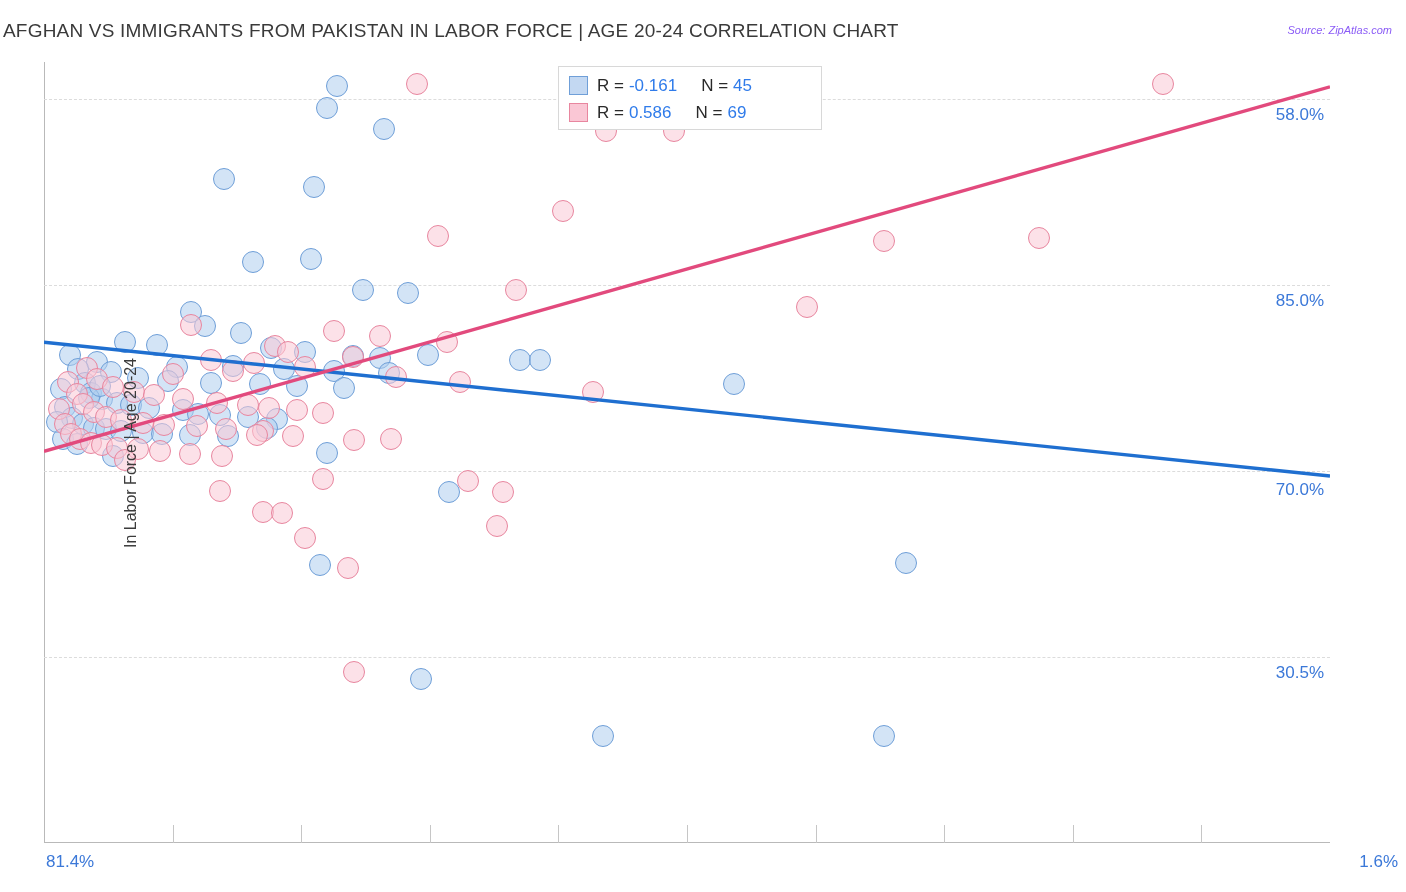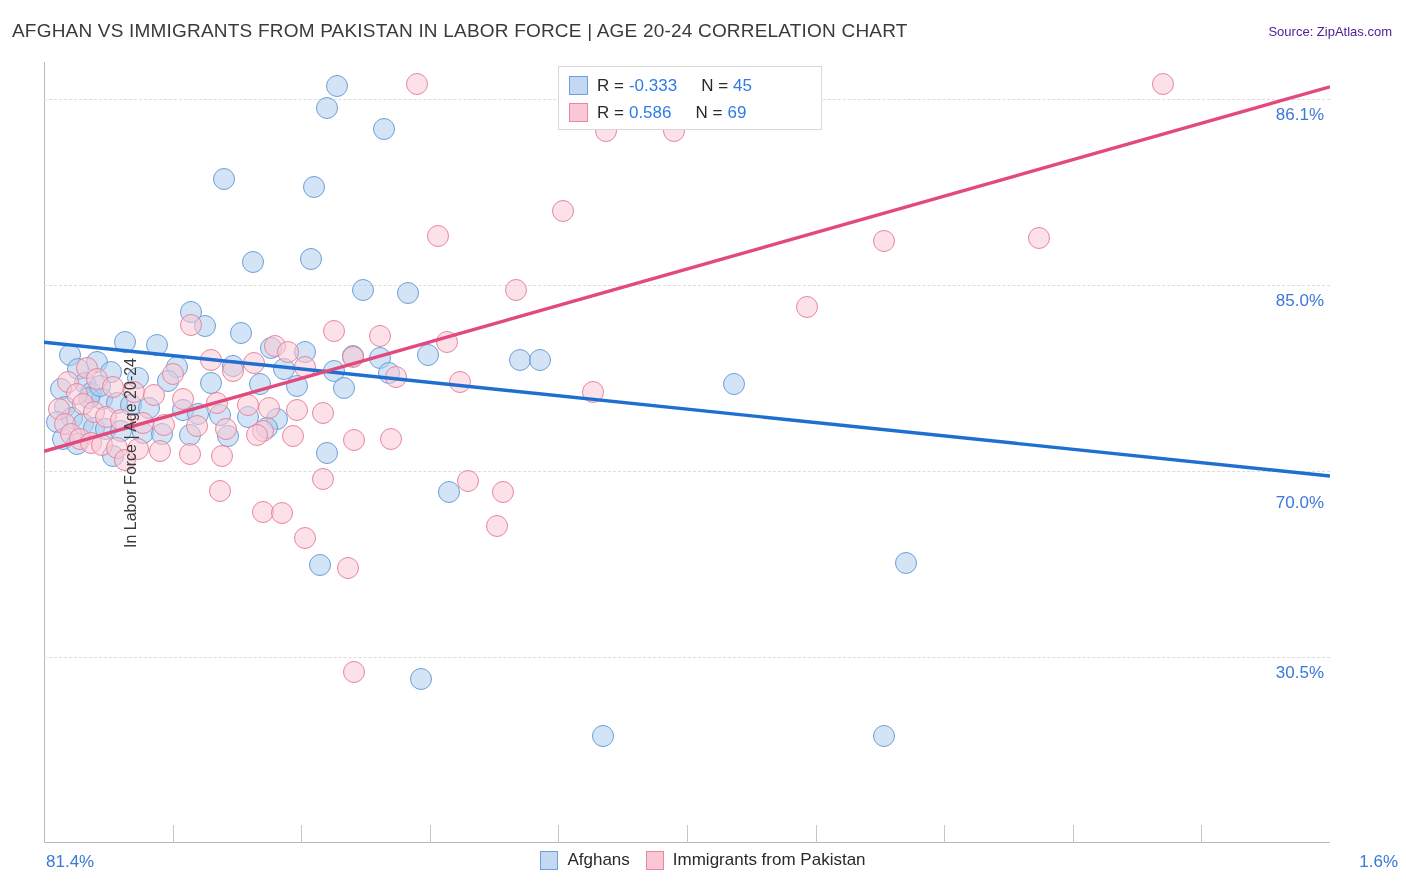--- a/index.html
+++ b/index.html
@@ -7,28 +7,28 @@
     margin: 0; padding: 0;
     width: 1406px; height: 892px;
     background: #ffffff;
     font-family: "Liberation Sans", sans-serif;
     overflow: hidden;
   }
   #root { position: relative; width: 1406px; height: 892px; }
 
   
   #chart-title {
-    position: absolute; left: 12px; top: 20px;
+    position: absolute; left: 3px; top: 20px;
     font-size: 19px; letter-spacing: .2px;
     color: #3a3a3a; white-space: nowrap;
   }
   #source-note {
     position: absolute; right: 14px; top: 24px;
-    font-size: 13px; 
-    color: #4c1d95; white-space: nowrap;
+    font-size: 11px; font-style: italic;
+    color: #8b5cf6; white-space: nowrap;
   }
 
   
   #plot {
     position: absolute;
     left: 44px; top: 62px;
     width: 1286px; height: 781px;
   }
   #plot-border-left {
     position: absolute; left: 0; top: 0;
@@ -297,51 +297,41 @@
         <div class="pt pink" style="left: 299.355px; top: 598.924px; width: 22px; height: 22px;"></div>
         <div class="pt pink" style="left: 441.672px; top: 452.641px; width: 22px; height: 22px;"></div>
       </div>
 
     <svg id="trend-svg" viewBox="0 0 1286 781" preserveAspectRatio="none">
         <line x1="0" y1="280.1682539682539" x2="1286" y2="414.0539682539683" stroke="#1f6fd0" stroke-width="3.4"></line>
         <line x1="0" y1="389.26031746031754" x2="1286" y2="24.79365079365084" stroke="#e24a7d" stroke-width="3.4"></line>
       </svg>
 
     <div id="ylabels">
-        <div class="ylabel" style="top: 43.1905px;">86.1%</div>
+        <div class="ylabel" style="top: 43.1905px;">58.0%</div>
         <div class="ylabel" style="top: 229.143px;">85.0%</div>
-        <div class="ylabel" style="top: 431px;">70.0%</div>
+        <div class="ylabel" style="top: 418px;">70.0%</div>
         <div class="ylabel" style="top: 601.048px;">30.5%</div>
       </div>
     <div id="y-axis-title">In Labor Force | Age 20-24</div>
   </div>
 
   <div id="x-min-label">81.4%</div>
   <div id="x-max-label">1.6%</div>
 
   <div id="r-legend">
       <div class="r-row">
         <span class="r-swatch blue"></span>
         <span class="r-eq">R =</span>
-        <span class="r-val">-0.333</span>
+        <span class="r-val">-0.161</span>
         <span class="r-n">N =</span>
         <span class="r-nv">45</span>
       </div>
       <div class="r-row">
         <span class="r-swatch pink"></span>
         <span class="r-eq">R =</span>
         <span class="r-val">0.586</span>
         <span class="r-n">N =</span>
         <span class="r-nv">69</span>
       </div>
     </div>
-  <div id="series-legend">
-      <div class="sl-item">
-        <span class="sl-swatch blue"></span>
-        <span class="sl-label">Afghans</span>
-      </div>
-      <div class="sl-item">
-        <span class="sl-swatch pink"></span>
-        <span class="sl-label">Immigrants from Pakistan</span>
-      </div>
-    </div>
 
 </div>
 
 </body></html>

